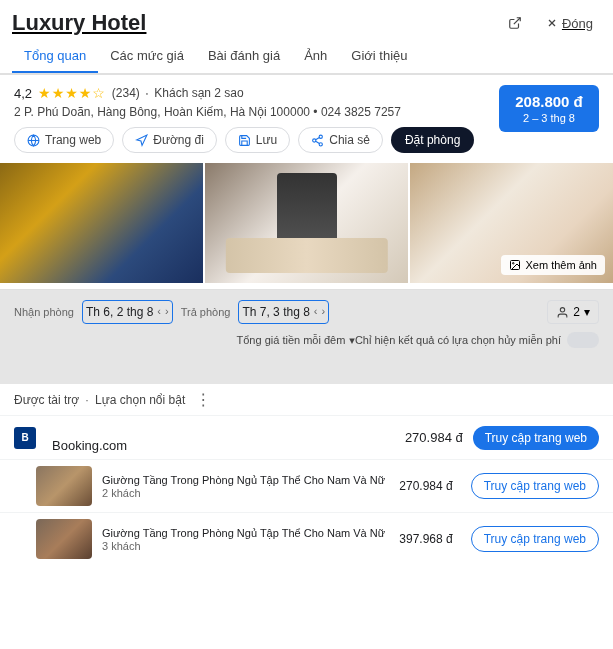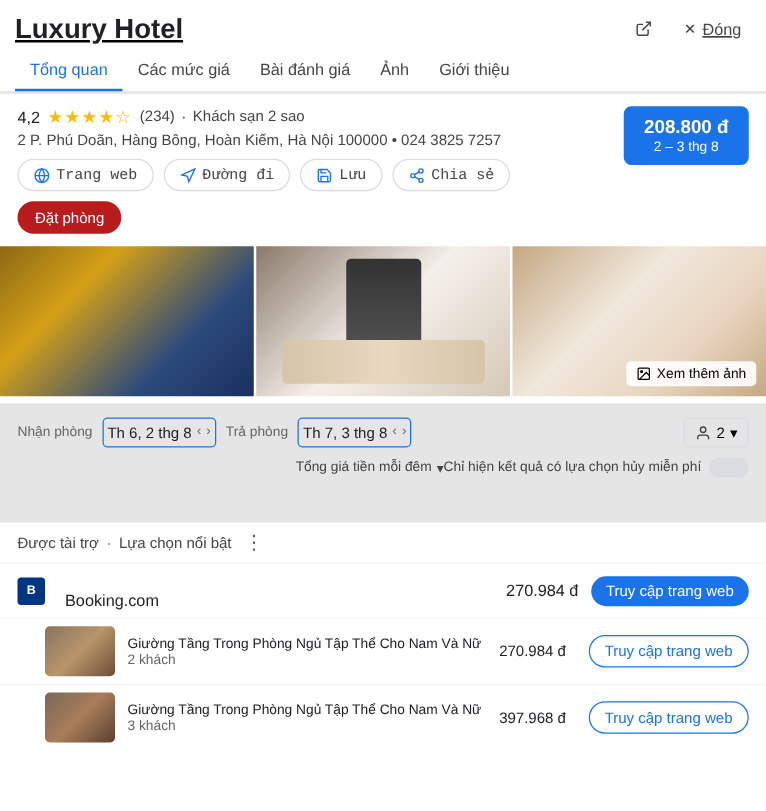--- a/index.html
+++ b/index.html
@@ -25,22 +25,22 @@
     .stars { color: #fbbc04; font-size: 14px; letter-spacing: 1px; }
     .rating-count { color: #444; font-size: 12px; }
     .hotel-type { color: #444; font-size: 12px; }
     .address { font-size: 12px; color: #444; margin-bottom: 8px; }
     .price-box { background: #1a73e8; color: white; border-radius: 6px; padding: 8px 12px; text-align: center; min-width: 100px; }
     .price-amount { font-size: 15px; font-weight: bold; }
     .price-dates { font-size: 11px; margin-top: 2px; }
 
     
     .action-btns { display: flex; gap: 8px; flex-wrap: wrap; margin-top: 6px; }
-    .action-btn { display: flex; align-items: center; gap: 5px; border: 1px solid #dadce0; border-radius: 20px; padding: 5px 12px; font-size: 12px; cursor: pointer; background: white; color: #444; font-family: Liberation Mono, monospace; }
-    .book-btn { background: #b91c1c; color: white; border: none; border-radius: 20px; padding: 6px 14px; font-size: 12px; cursor: pointer; font-weight: 500; }
+    .action-btn { display: flex; align-items: center; gap: 5px; border: 1px solid #dadce0; border-radius: 20px; padding: 5px 12px; font-size: 12px; cursor: pointer; background: white; color: #444; }
+    .book-btn { background: #0f172a; color: white; border: none; border-radius: 20px; padding: 6px 14px; font-size: 12px; cursor: pointer; font-weight: 500; }
 
     
     .photos { display: flex; height: 120px; gap: 2px; margin: 0 0 6px 0; }
     .photo { flex: 1; background: #ccc; overflow: hidden; position: relative; }
     .photo-1 { background: linear-gradient(135deg, #8B6914 0%, #D4A017 30%, #2c4a7c 70%, #1a2f5e 100%); }
     .photo-2 { background: linear-gradient(135deg, #8a7a6a 0%, #f5f0eb 50%, #d4c9b8 100%); display: flex; align-items: flex-end; justify-content: center; position: relative; }
     .photo-2::before { content: ''; position: absolute; top: 10px; left: 50%; transform: translateX(-50%); width: 60px; height: 80px; background: linear-gradient(to bottom, #333 0%, #555 100%); border-radius: 4px 4px 0 0; }
     .photo-3 { background: linear-gradient(135deg, #c4a882 0%, #f0e8dc 40%, #e8d5c0 70%, #c4a882 100%); position: relative; }
     .see-more { position: absolute; bottom: 8px; right: 8px; background: rgba(255,255,255,0.9); border: none; border-radius: 4px; padding: 4px 8px; font-size: 11px; cursor: pointer; display: flex; align-items: center; gap: 4px; }
     .date-row { display: flex; align-items: center; gap: 8px; margin-bottom: 8px; flex-wrap: wrap; }

